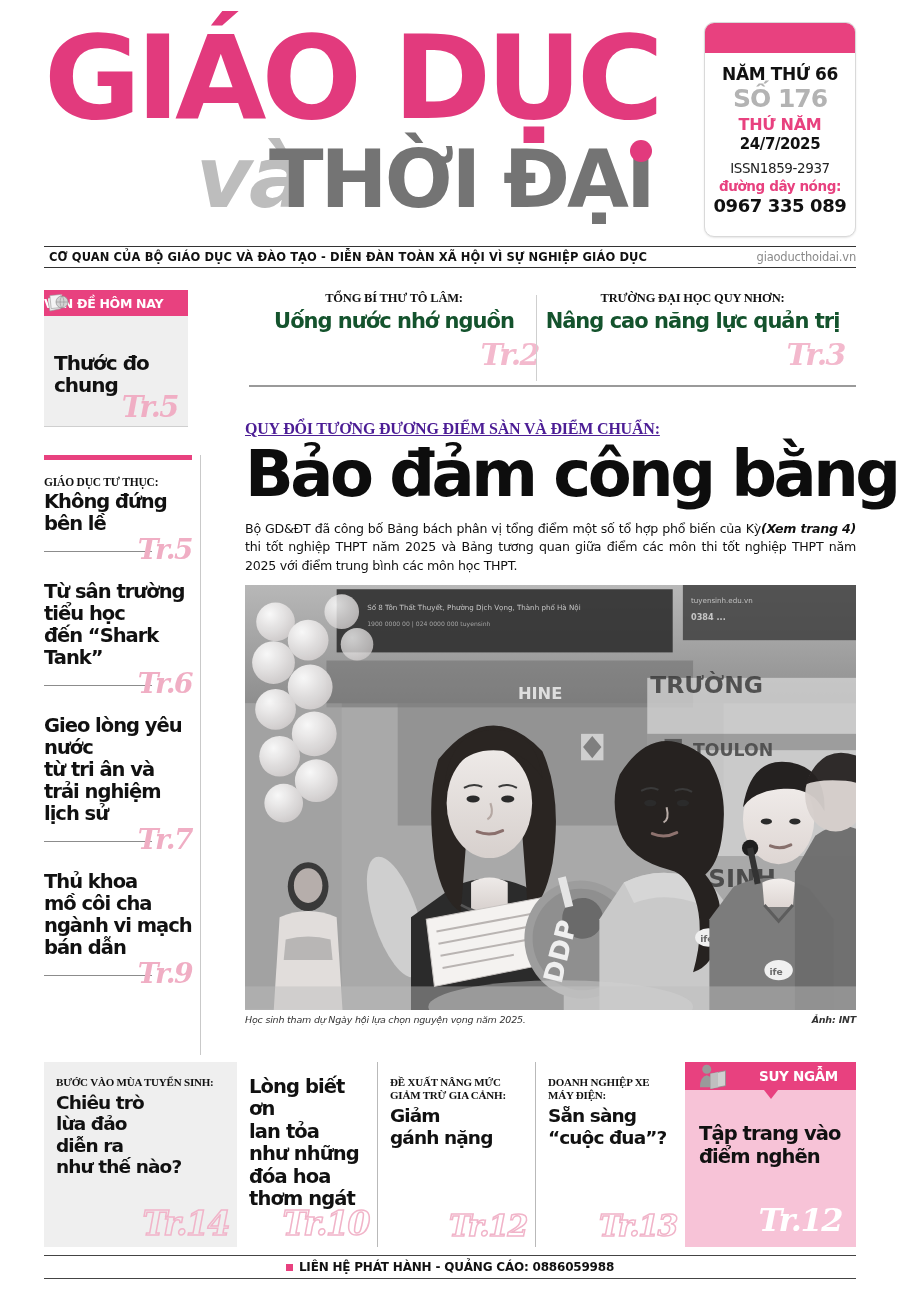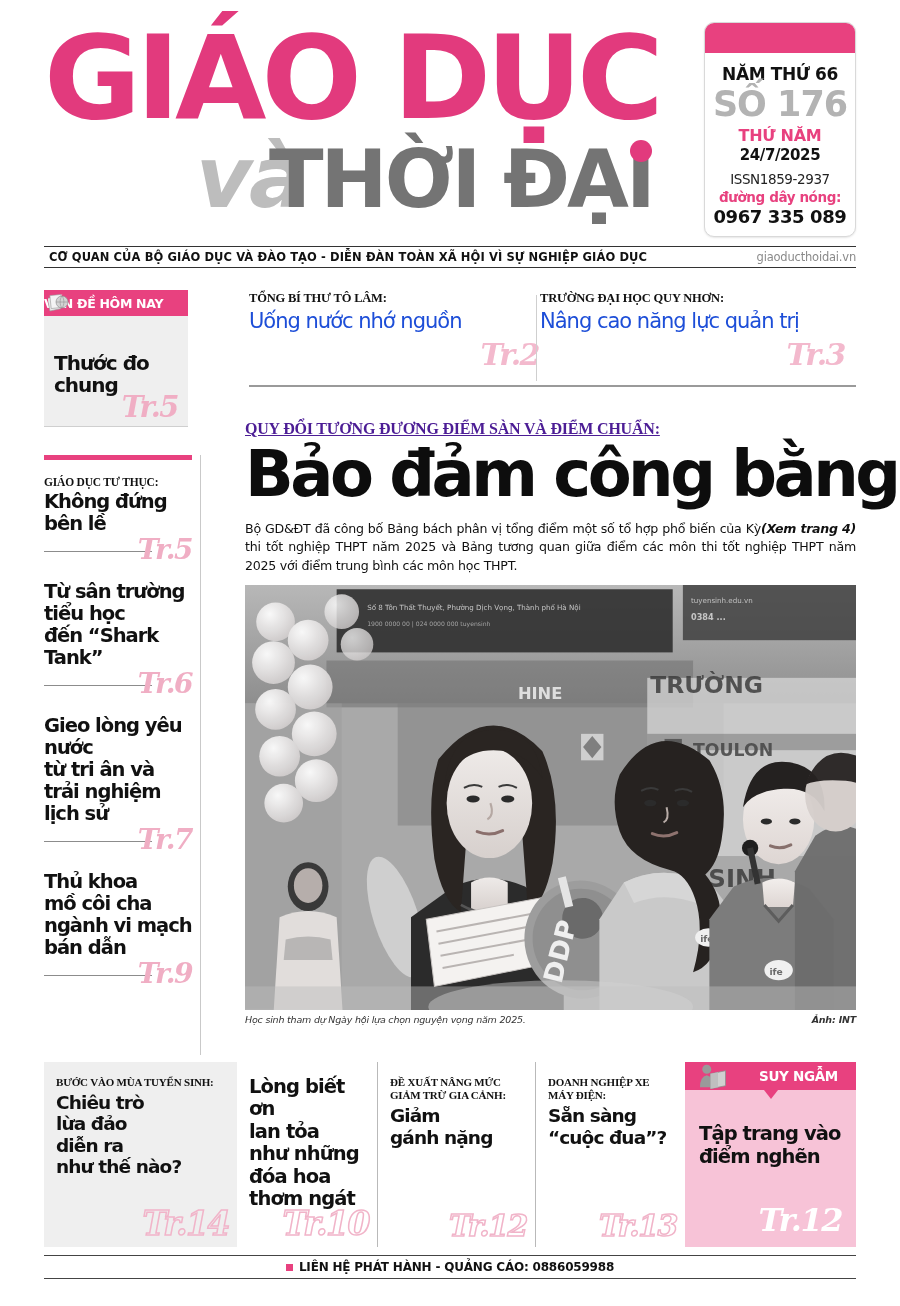--- a/index.html
+++ b/index.html
@@ -78,21 +78,21 @@
     overflow:hidden;
     text-align:center;
     box-shadow:0 1px 2px rgba(0,0,0,.10);
   }
   .infobox-cap{height:30px;background:#e8417f;}
   .ib-year{
     margin-top:11px;font-size:17px;font-weight:bold;color:#111;
     letter-spacing:-.4px;font-family:"DejaVu Sans",sans-serif;
   }
   .ib-num{
-    margin-top:2px;font-size:35px;font-weight:bold;color:#b3b3b3;
+    margin-top:2px;font-size:25px;font-weight:bold;color:#b3b3b3;
     letter-spacing:-1px;font-family:"DejaVu Sans",sans-serif;line-height:1.05;
   }
   .ib-day{
     margin-top:3px;font-size:16px;font-weight:bold;color:#e8417f;
     letter-spacing:-.3px;font-family:"DejaVu Sans",sans-serif;
   }
   .ib-date{
     margin-top:1px;font-size:15px;font-weight:bold;color:#111;
     letter-spacing:-.4px;font-family:"DejaVu Sans",sans-serif;
   }
@@ -123,30 +123,30 @@
   .website{
     font-size:11.5px;color:#8a8a8a;letter-spacing:-.2px;
     font-family:"DejaVu Sans",sans-serif;
   }
 
   
   .top-strip{
     position:absolute;left:44px;right:44px;top:285px;height:105px;
   }
   .teaser{
-    position:absolute;top:6px;
+    position:absolute;top:6px;text-align:center;
   }
   .teaser .kicker{
     font-family:"Liberation Serif", serif;
     font-size:12.5px;font-weight:bold;color:#111;letter-spacing:-.2px;
     text-transform:uppercase;margin-bottom:4px;
   }
   .teaser .head{
     font-family:"DejaVu Sans", sans-serif;
-    font-size:21px;font-weight:normal;color:#1d4ed8;letter-spacing:-1px;
+    font-size:21px;font-weight:bold;color:#14532d;letter-spacing:-1px;
     line-height:1.12;white-space:nowrap;
   }
   .teaser .pg{
     position:absolute;right:0;bottom:-38px;
     font-family:"DejaVu Serif", serif;
     font-style:italic;font-weight:bold;
     font-size:30px;color:#f3b9cd;letter-spacing:-1.5px;
   }
   #teaser-1{left:205px;width:290px;}
   #teaser-2{left:496px;width:305px;}

